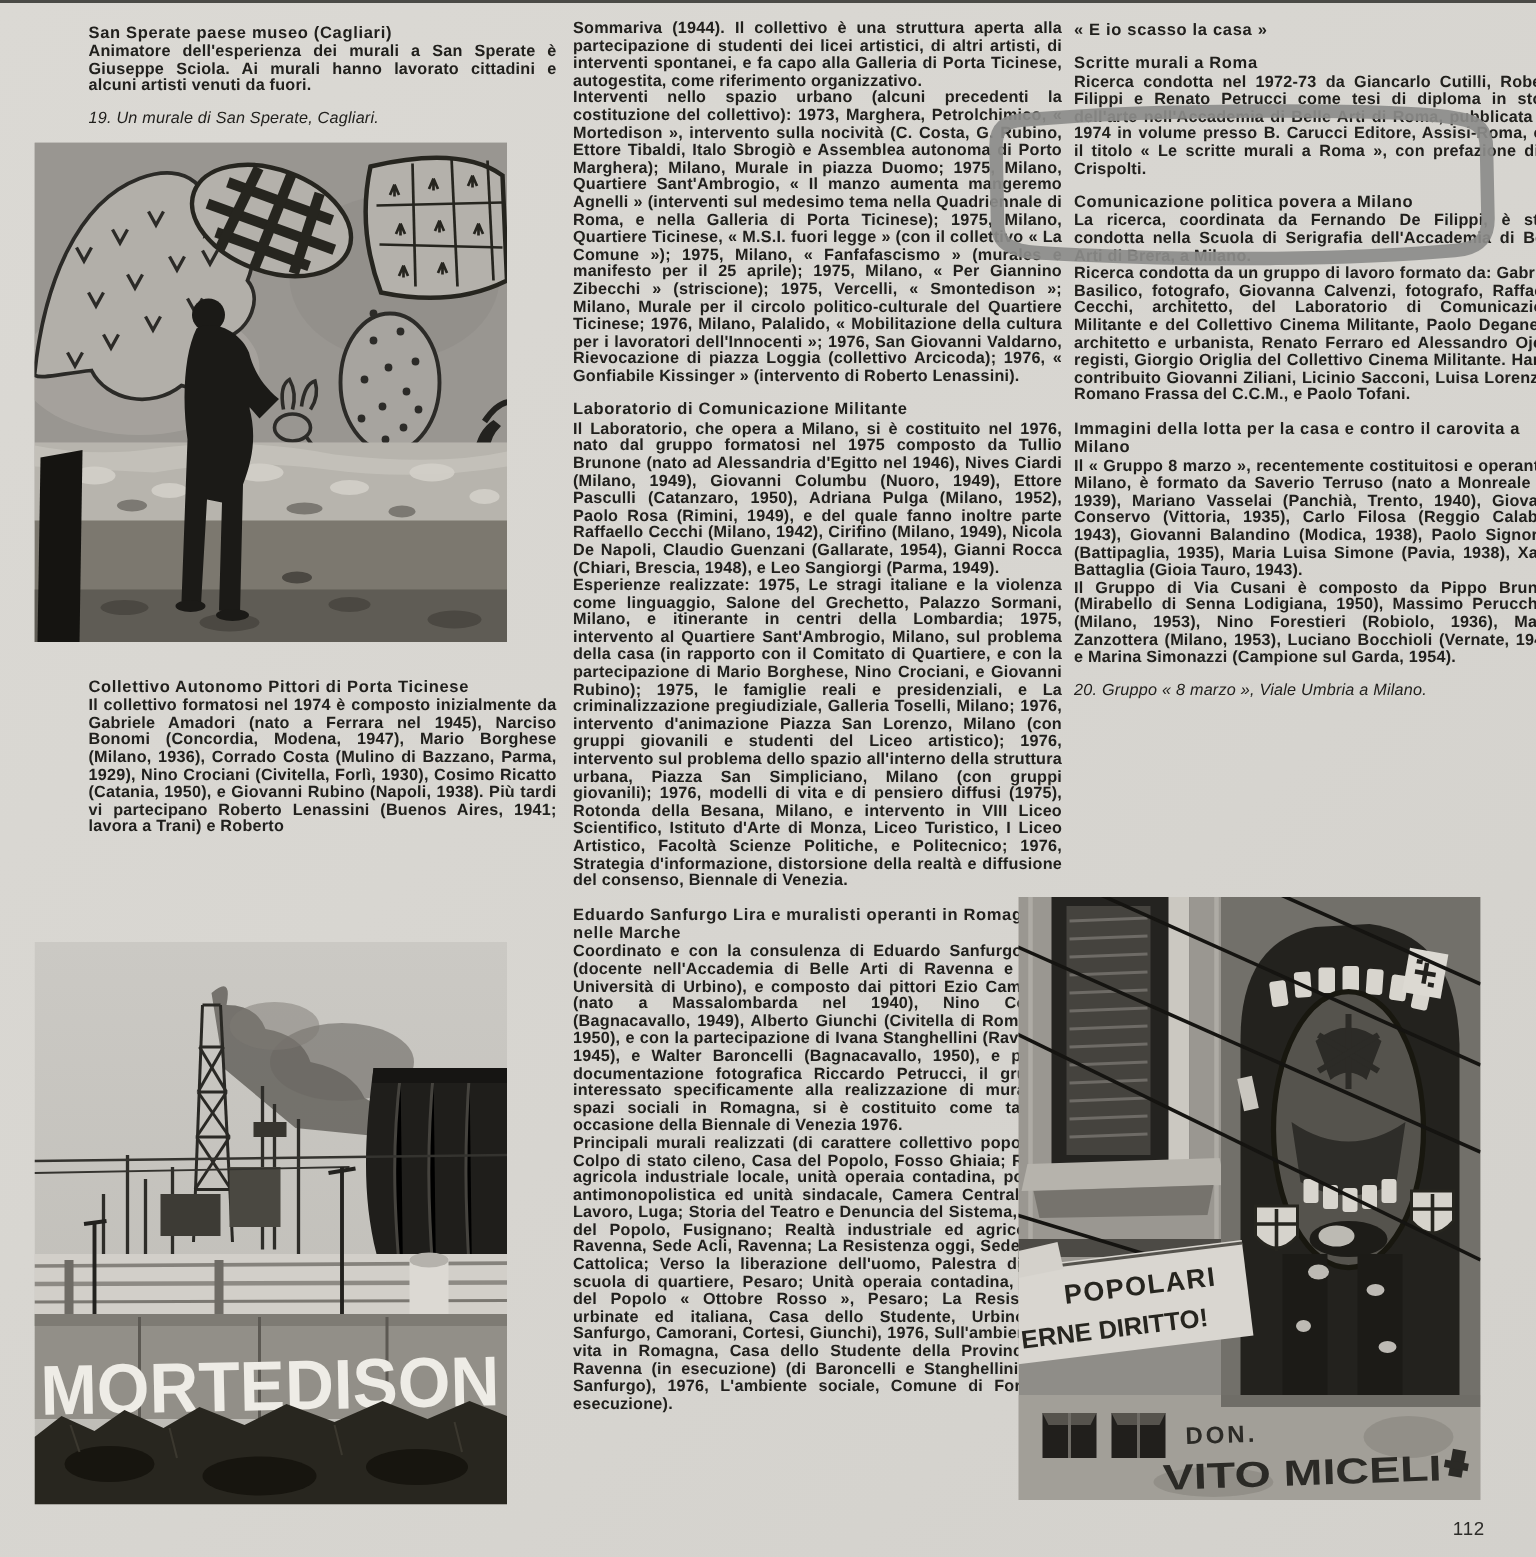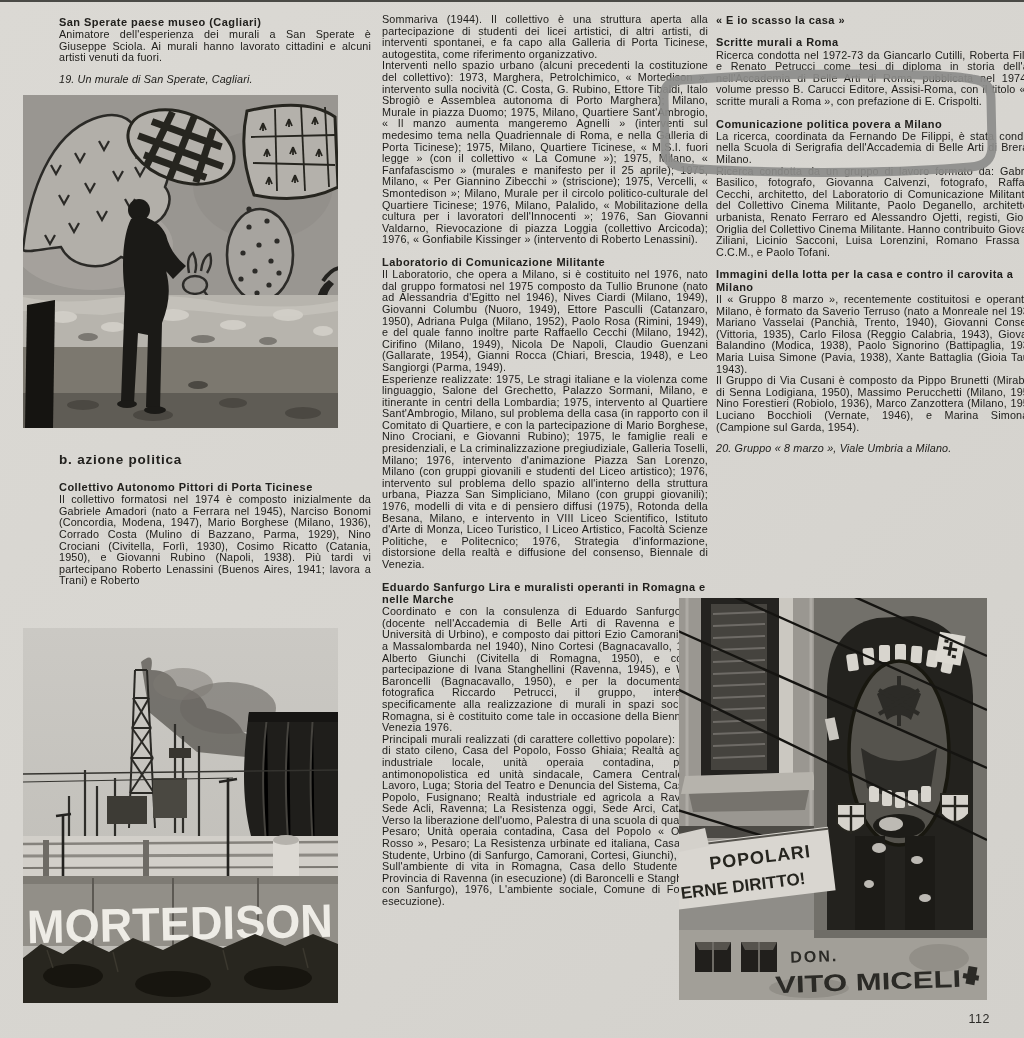--- a/index.html
+++ b/index.html
@@ -3,21 +3,21 @@
 <meta charset="utf-8">
 <style>
   html,body{margin:0;padding:0;background:#b9b7b2;}
   .page{
     position:relative;width:1024px;height:1038px;overflow:hidden;
     background:linear-gradient(135deg,#dbd9d4 0%,#d7d5d0 55%,#d3d1cc 100%);
     font-family:"Liberation Sans",sans-serif;color:#21201d;
   }
   .scan-edge{position:absolute;top:0;left:0;width:100%;height:2px;background:#4a4a46;}
   .col{position:absolute;margin-left:32px;}
-  .col p{margin:0;font-size:10.8px;line-height:11.6px;text-align:justify;letter-spacing:.15px;color:#21201d;}
+  .col p{margin:0;font-size:10.8px;line-height:11.6px;text-align:justify;letter-spacing:.15px;color:#21201d;font-weight:bold;}
   .head{font-size:11px;font-weight:bold;letter-spacing:.45px;line-height:12.3px;margin:10px 0 1px 0;text-align:left;}
   .head.first{margin-top:0;}
   .bighead{font-size:13.5px;font-weight:bold;letter-spacing:.8px;margin:0 0 14px 0;}
   .caption{font-style:italic;font-size:10.8px;line-height:12.2px;letter-spacing:.15px;margin-top:9px;text-align:left;}
   .photo{position:absolute;display:block;}
   .photo svg{display:block;}
   .pagenum{position:absolute;right:34px;bottom:12px;font-size:12.5px;letter-spacing:.5px;color:#2c2b28;}
   .marker{position:absolute;left:652px;top:66px;width:352px;height:118px;pointer-events:none;}
 </style>
 </head>
@@ -156,21 +156,20 @@
         <path d="M108,124 C100,140 98,170 102,198 L98,306 L111,308 L115,238 L125,240 L123,312 L137,314 L139,228 C146,210 148,194 143,176 L150,184 L163,171 C152,162 146,152 143,140 C138,127 120,117 108,124 Z"></path>
         <ellipse cx="104" cy="309" rx="10" ry="4"></ellipse>
           <ellipse cx="132" cy="315" rx="11" ry="4"></ellipse>
       </g>
 
       <polygon points="4,210 32,205 30,333 2,333" fill="#151411"></polygon>
     </svg>
   </div>
 
   <div class="col" style="left:27px;top:452px;width:312px;">
-    <div class="bighead">b. azione politica</div>
     <div class="head" style="margin-top:0;">Collettivo Autonomo Pittori di Porta Ticinese</div>
     <p>Il collettivo formatosi nel 1974 è composto inizialmente da Gabriele Amadori (nato a Ferrara nel 1945), Narciso Bonomi (Concordia, Modena, 1947), Mario Borghese (Milano, 1936), Corrado Costa (Mulino di Bazzano, Parma, 1929), Nino Crociani (Civitella, Forlì, 1930), Cosimo Ricatto (Catania, 1950), e Giovanni Rubino (Napoli, 1938). Più tardi vi partecipano Roberto Lenassini (Buenos Aires, 1941; lavora a Trani) e Roberto</p>
   </div>
 
   <div class="photo" style="left:23px;top:628px;">
     <svg width="315" height="375" viewBox="0 0 315 375">
       <defs>
         <linearGradient id="sky19" x1="0" y1="0" x2="0" y2="1">
           <stop offset="0" stop-color="#cbc9c4"></stop>
             <stop offset="1" stop-color="#bdbbb5"></stop>

